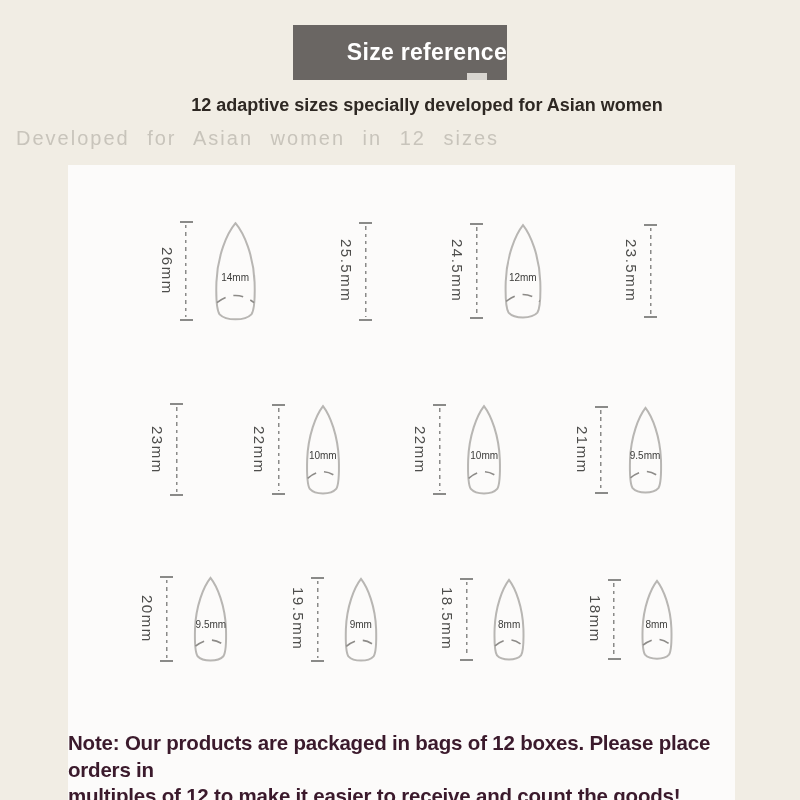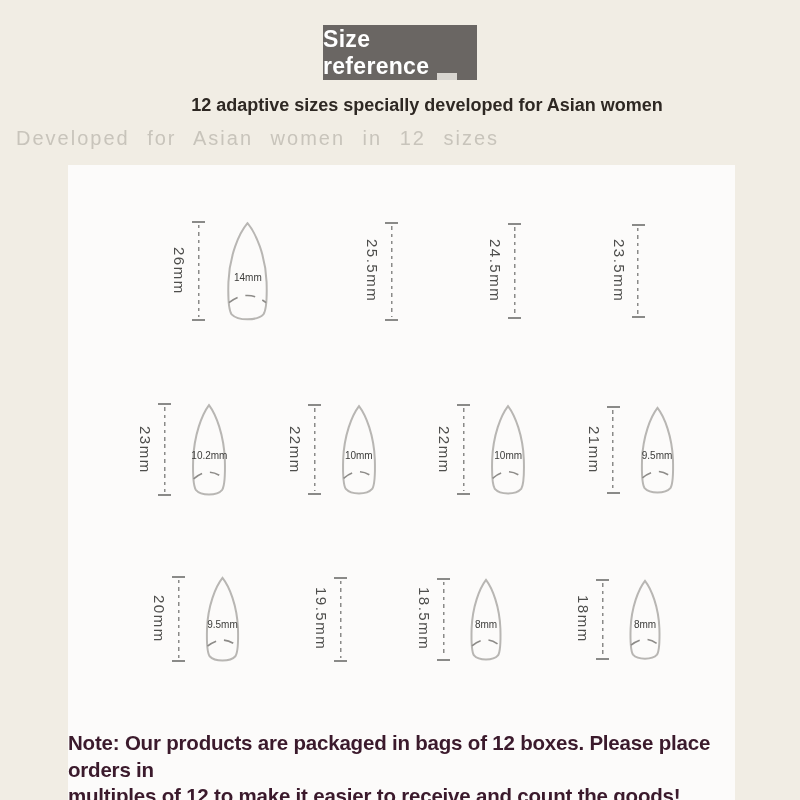--- a/index.html
+++ b/index.html
@@ -11,21 +11,21 @@
     background: var(--page-background, #f1ede4);
     font-family: "Liberation Sans", sans-serif;
   }
 
   
   .title-box {
     position: absolute;
     top: 25px;
     left: 50%;
     transform: translateX(-50%);
-    width: 154px;
+    width: 214px;
     height: 55px;
     background: var(--title-background, #6a6663);
     color: var(--title-text, #ffffff);
     display: flex;
     align-items: center;
     justify-content: flex-end;
     font-size: 23px;
     font-weight: bold;
     letter-spacing: 0.3px;
   }
@@ -173,41 +173,41 @@
     <div class="dim">
       <span class="dim-label">25.5mm</span>
       <div class="dim-line" style="height: 99px;"></div>
     </div>
   </div>
           <div class="nail-cell">
     <div class="dim">
       <span class="dim-label">24.5mm</span>
       <div class="dim-line" style="height: 96px;"></div>
     </div>
+    <div class="nail">
+      <svg viewBox="0 0 100 180" preserveAspectRatio="none" width="48" height="96">
+        <path class="outline" d="M50,4 C66,22 84,62 86,110 C87,140 86,160 80,168 C72,176 58,177 50,177 C42,177 28,176 20,168 C14,160 13,140 14,110 C16,62 34,22 50,4 Z" fill="none" stroke="#b8b6b3" stroke-width="2" vector-effect="non-scaling-stroke"></path>
+        <path class="smile" d="M15,147 Q50,121 85,147" fill="none" stroke="#8d8b88" stroke-width="1.6" stroke-dasharray="10 8" vector-effect="non-scaling-stroke"></path>
+      </svg>
+      <span class="nail-width-label">12mm</span>
+    </div>
   </div>
           <div class="nail-cell">
     <div class="dim">
       <span class="dim-label">23.5mm</span>
       <div class="dim-line" style="height: 94px;"></div>
     </div>
   </div>
         </div>
         <div class="nail-row r2">
           <div class="nail-cell">
     <div class="dim">
       <span class="dim-label">23mm</span>
       <div class="dim-line" style="height: 93px;"></div>
     </div>
-    <div class="nail">
-      <svg viewBox="0 0 100 180" preserveAspectRatio="none" width="44" height="93">
-        <path class="outline" d="M50,4 C66,22 84,62 86,110 C87,140 86,160 80,168 C72,176 58,177 50,177 C42,177 28,176 20,168 C14,160 13,140 14,110 C16,62 34,22 50,4 Z" fill="none" stroke="#b8b6b3" stroke-width="2" vector-effect="non-scaling-stroke"></path>
-        <path class="smile" d="M15,147 Q50,121 85,147" fill="none" stroke="#8d8b88" stroke-width="1.6" stroke-dasharray="10 8" vector-effect="non-scaling-stroke"></path>
-      </svg>
-      <span class="nail-width-label">10.2mm</span>
-    </div>
   </div>
           <div class="nail-cell">
     <div class="dim">
       <span class="dim-label">22mm</span>
       <div class="dim-line" style="height: 91px;"></div>
     </div>
     <div class="nail">
       <svg viewBox="0 0 100 180" preserveAspectRatio="none" width="44" height="91">
         <path class="outline" d="M50,4 C66,22 84,62 86,110 C87,140 86,160 80,168 C72,176 58,177 50,177 C42,177 28,176 20,168 C14,160 13,140 14,110 C16,62 34,22 50,4 Z" fill="none" stroke="#b8b6b3" stroke-width="2" vector-effect="non-scaling-stroke"></path>
         <path class="smile" d="M15,147 Q50,121 85,147" fill="none" stroke="#8d8b88" stroke-width="1.6" stroke-dasharray="10 8" vector-effect="non-scaling-stroke"></path>
@@ -253,20 +253,27 @@
         <path class="outline" d="M50,4 C66,22 84,62 86,110 C87,140 86,160 80,168 C72,176 58,177 50,177 C42,177 28,176 20,168 C14,160 13,140 14,110 C16,62 34,22 50,4 Z" fill="none" stroke="#b8b6b3" stroke-width="2" vector-effect="non-scaling-stroke"></path>
         <path class="smile" d="M15,147 Q50,121 85,147" fill="none" stroke="#8d8b88" stroke-width="1.6" stroke-dasharray="10 8" vector-effect="non-scaling-stroke"></path>
       </svg>
       <span class="nail-width-label">9.5mm</span>
     </div>
   </div>
           <div class="nail-cell">
     <div class="dim">
       <span class="dim-label">19.5mm</span>
       <div class="dim-line" style="height: 85px;"></div>
+    </div>
+    <div class="nail">
+      <svg viewBox="0 0 100 180" preserveAspectRatio="none" width="42" height="85">
+        <path class="outline" d="M50,4 C66,22 84,62 86,110 C87,140 86,160 80,168 C72,176 58,177 50,177 C42,177 28,176 20,168 C14,160 13,140 14,110 C16,62 34,22 50,4 Z" fill="none" stroke="#b8b6b3" stroke-width="2" vector-effect="non-scaling-stroke"></path>
+        <path class="smile" d="M15,147 Q50,121 85,147" fill="none" stroke="#8d8b88" stroke-width="1.6" stroke-dasharray="10 8" vector-effect="non-scaling-stroke"></path>
+      </svg>
+      <span class="nail-width-label">9mm</span>
     </div>
   </div>
           <div class="nail-cell">
     <div class="dim">
       <span class="dim-label">18.5mm</span>
       <div class="dim-line" style="height: 83px;"></div>
     </div>
     <div class="nail">
       <svg viewBox="0 0 100 180" preserveAspectRatio="none" width="40" height="83">
         <path class="outline" d="M50,4 C66,22 84,62 86,110 C87,140 86,160 80,168 C72,176 58,177 50,177 C42,177 28,176 20,168 C14,160 13,140 14,110 C16,62 34,22 50,4 Z" fill="none" stroke="#b8b6b3" stroke-width="2" vector-effect="non-scaling-stroke"></path>

